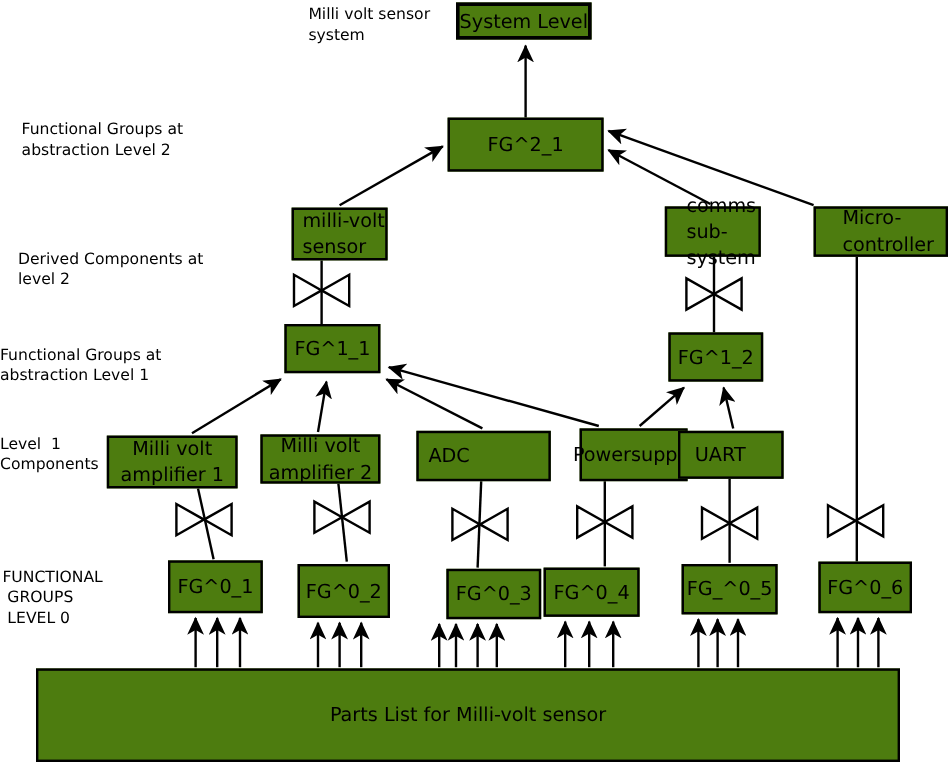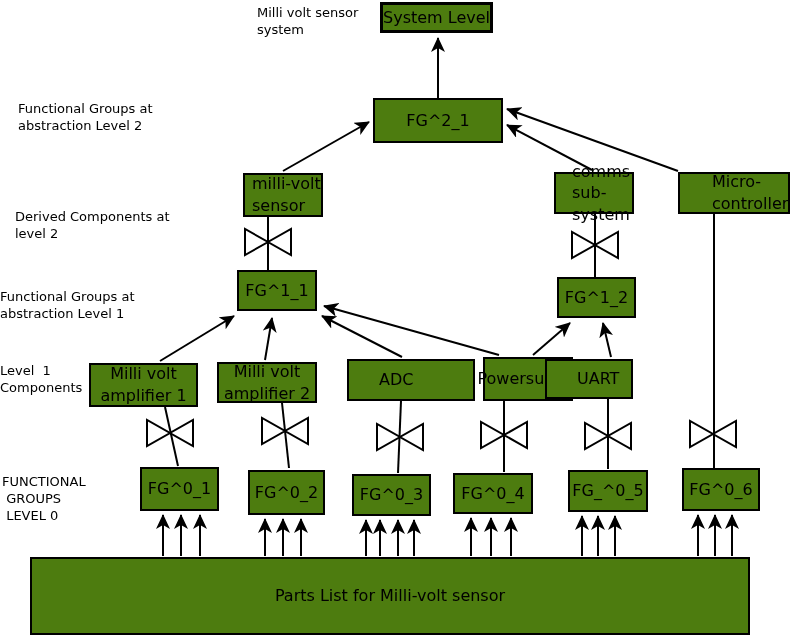--- a/index.html
+++ b/index.html
@@ -108,44 +108,44 @@
   <div class="box thick" style="left:380px;top:2px;width:113px;height:31px;">System Level</div>
 
   <div class="box" style="left:373px;top:98px;width:130px;height:45px;">FG^2_1</div>
 
   <div class="box alignleft" style="left:228px;top:173px;width:80px;height:44px;padding-left:7px;margin-left:15px;">milli-volt
 sensor</div>
 
   <div class="box alignleft" style="left:554px;top:172px;width:80px;height:42px;padding-left:16px;">comms
 sub-system</div>
 
-  <div class="box alignleft" style="left:678px;top:172px;width:112px;height:42px;padding-left:32px;">Micro-
+  <div class="box alignleft" style="left:678px;top:172px;width:112px;height:42px;padding-left:22px;">Micro-
 controller</div>
 
   <div class="box" style="left:237px;top:270px;width:80px;height:41px;">FG^1_1</div>
 
   <div class="box" style="left:557px;top:277px;width:79px;height:41px;">FG^1_2</div>
 
   <div class="box" style="left:89px;top:363px;width:109px;height:44px;">Milli volt
 amplifier 1</div>
 
   <div class="box" style="left:217px;top:362px;width:100px;height:41px;">Milli volt
 amplifier 2</div>
 
-  <div class="box alignleft" style="left:347px;top:359px;width:128px;height:42px;padding-left:30px;">ADC</div>
+  <div class="box alignleft" style="left:347px;top:359px;width:112px;height:42px;padding-left:8px;">ADC</div>
 
   <div class="box" style="left:459px;top:357px;width:90px;height:44px;margin-left:24px;">Powersupply</div>
 
-  <div class="box alignleft" style="left:545px;top:359px;width:88px;height:40px;padding-left:30px;">UART</div>
+  <div class="box alignleft" style="left:565px;top:359px;width:88px;height:40px;padding-left:12px;">UART</div>
 
   <div class="box" style="left:140px;top:467px;width:79px;height:44px;">FG^0_1</div>
 
   <div class="box" style="left:248px;top:470px;width:77px;height:45px;">FG^0_2</div>
 
-  <div class="box" style="left:352px;top:474px;width:79px;height:42px;">FG^0_3</div>
+  <div class="box" style="left:372px;top:474px;width:79px;height:42px;">FG^0_3</div>
 
   <div class="box" style="left:453px;top:473px;width:80px;height:41px;">FG^0_4</div>
 
   <div class="box" style="left:568px;top:470px;width:80px;height:42px;">FG_^0_5</div>
 
   <div class="box" style="left:682px;top:468px;width:78px;height:43px;">FG^0_6</div>
 
   <div class="box" style="left:30px;top:557px;width:720px;height:78px;">Parts List for Milli-volt sensor</div>
 
 </div>

